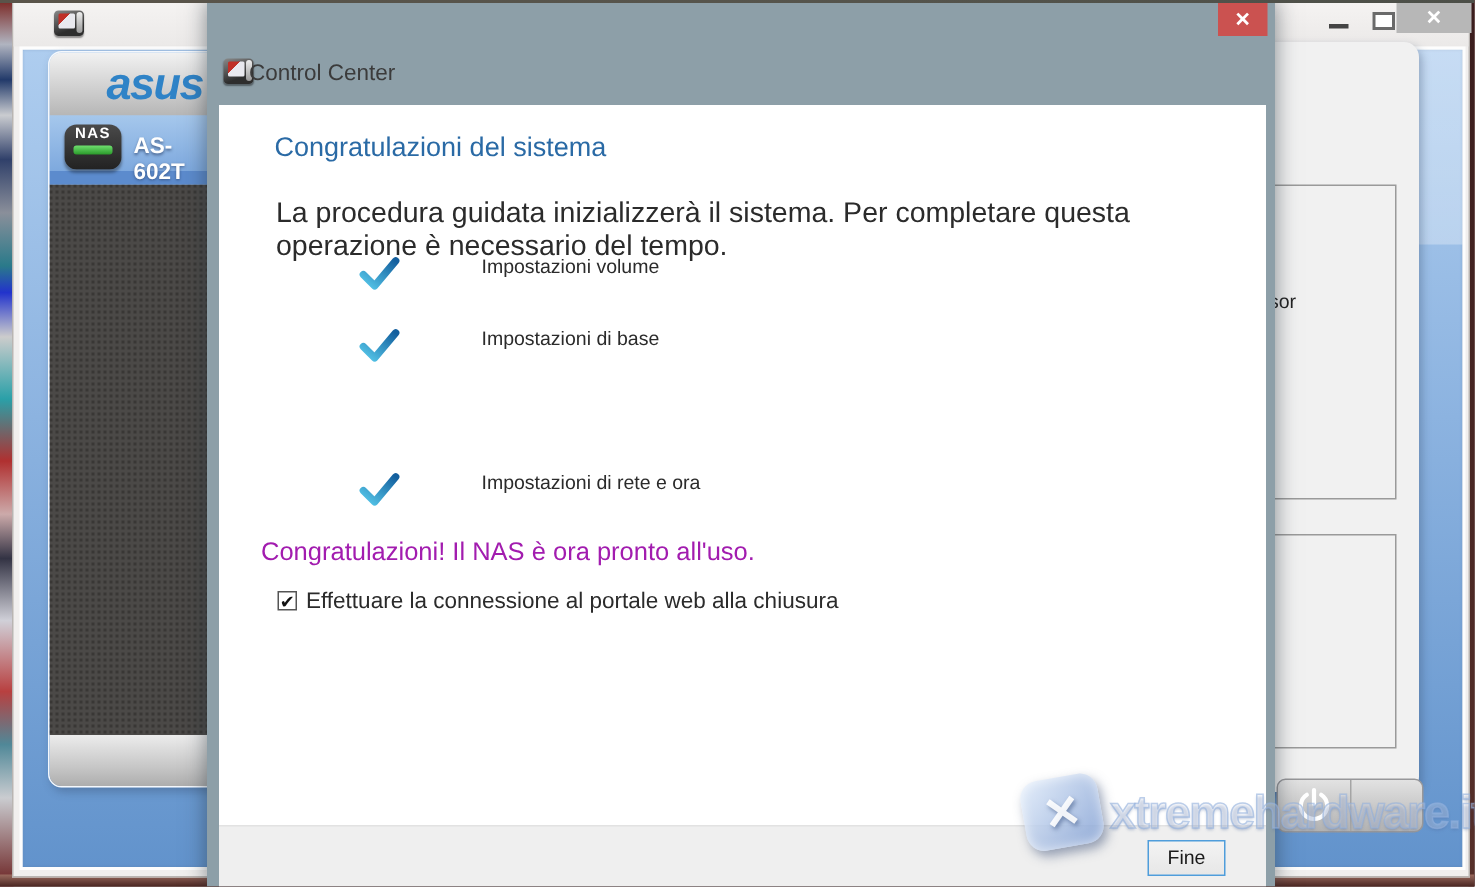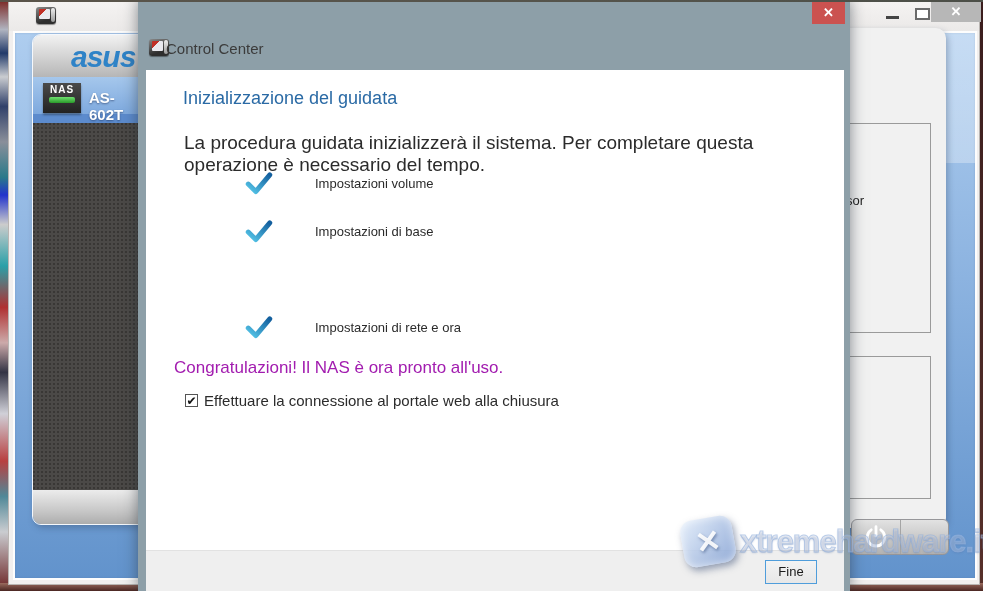--- a/index.html
+++ b/index.html
@@ -48,21 +48,21 @@
   .device-card { position:absolute; left:23px; top:33px; width:118px; height:491px;
     border-radius:9px; border:1px solid #f5f8fc; overflow:hidden; z-index:2;
     box-shadow:2px 3px 6px rgba(50,70,100,.35); }
   .device-head { height:42px; background:linear-gradient(180deg,#f2f2f2,#b6b6b6);
     overflow:hidden; white-space:nowrap; }
   .asus-logo { font-style:italic; font-weight:bold; font-size:30px; color:#2f83c7;
     letter-spacing:-1px; padding-left:38px; line-height:44px; }
   .device-row { position:relative; height:46px;
     background:linear-gradient(180deg,#a5c7ec 0%,#7ea9de 80%,#5c8bcd 80%,#5c8bcd 100%); }
   .nas-badge { position:absolute; left:10px; top:6px; width:38px; height:30px;
-    background:linear-gradient(180deg,#4a4a4a,#222); border-radius:0;
+    background:linear-gradient(180deg,#4a4a4a,#222); border-radius:8px;
     box-shadow:0 2px 2px rgba(0,0,0,.35); text-align:center; }
   .nas-badge b { display:block; color:#fff; font-size:10px; line-height:13px; letter-spacing:1px; }
   .nas-badge i { display:block; margin:1px auto 0; width:26px; height:6px; border-radius:2px;
     background:linear-gradient(180deg,#6fe06f,#2a9a2a); }
   .device-model { position:absolute; left:56px; top:12px; color:#fff; font-weight:bold;
     font-size:15px; text-shadow:0 1px 2px rgba(30,50,90,.6); }
   .device-body { height:367px; background-color:#4b4947;
     background-image:radial-gradient(circle at 1px 1px,#393735 24%,rgba(0,0,0,0) 26%);
     background-size:4px 4px; }
   .device-base { height:36px; border-radius:0 0 9px 9px;
@@ -88,21 +88,21 @@
   .dlg-close { position:absolute; left:674px; top:2px; width:33px; height:22px; background:#cb5250;
     color:#fff; font-weight:bold; font-size:13px; text-align:center; line-height:22px; cursor:default; }
   .dlg-appicon { left:11px; top:39px; }
   .dlg-title { position:absolute; left:28px; top:40px; font-size:15px; color:#3b3b3b; }
   .dlg-content { position:absolute; left:8px; top:70px; width:698px; height:480px; background:#fff; }
   .dlg-footer { position:absolute; left:8px; top:550px; width:698px; height:41px;
     background:#efefef; border-top:1px solid #e2e2e2; }
 
   .wiz-heading { position:absolute; left:37px; top:18px; font-size:18px; font-weight:400; color:#2a6aa5; }
   .wiz-intro { position:absolute; left:38px; top:62px; font-size:19px; color:#2b2b2b; }
-  .step-row { position:absolute; left:99px; height:26px; display:flex; align-items:center; }
+  .step-row { position:absolute; left:93px; height:26px; display:flex; align-items:flex-start;gap:12px; }
   .step-row svg { width:28px; height:24px; }
   .step-label { margin-left:42px; font-size:13px; color:#2b2b2b; }
   .r0 { top:100px; } .r1 { top:148px; } .r2 { top:196px; } .r3 { top:244px; }
   .wiz-congrats { position:absolute; left:28px; top:288px; font-size:17px; color:#a21caf; }
   .cb-row { position:absolute; left:39px; top:322px; display:flex; align-items:center; }
   .cb-box { width:13px; height:13px; background:#fff; border:1px solid #555; display:inline-flex;
     align-items:center; justify-content:center; font-size:12px; line-height:1; color:#111; }
   .cb-label { margin-left:6px; font-size:15px; color:#2b2b2b; }
   .fine-btn { position:absolute; left:619px; top:9px; width:52px; height:24px;
     background:linear-gradient(180deg,#f3f3f3,#e7e7e7); border:1px solid #4f9ddb;
@@ -182,21 +182,21 @@
     <div class="device-base"></div>
   </div>
 </div>
 
 <div class="dialog">
   <span class="appicon dlg-appicon"></span>
   <span class="dlg-title">Control Center</span>
   <span class="dlg-close">✕</span>
 
   <div class="dlg-content">
-    <div class="wiz-heading">Inizializzazione del guidata</div>
+    <div class="wiz-heading">Congratulazioni del sistema</div>
     <div class="wiz-intro">La procedura guidata inizializzerà il sistema. Per completare questa operazione è necessario del tempo.</div>
 
     <div class="step-row r0">
       <svg viewBox="0 0 26 22">
         <path d="M3 12 L10 19 L23 3.5" fill="none" stroke="url(#ckgrad)" stroke-width="4.6" stroke-linecap="round" stroke-linejoin="round"></path>
         </svg>
       <span class="step-label">Impostazioni volume</span>
     </div>
     <div class="step-row r1">
       <svg viewBox="0 0 26 22">

